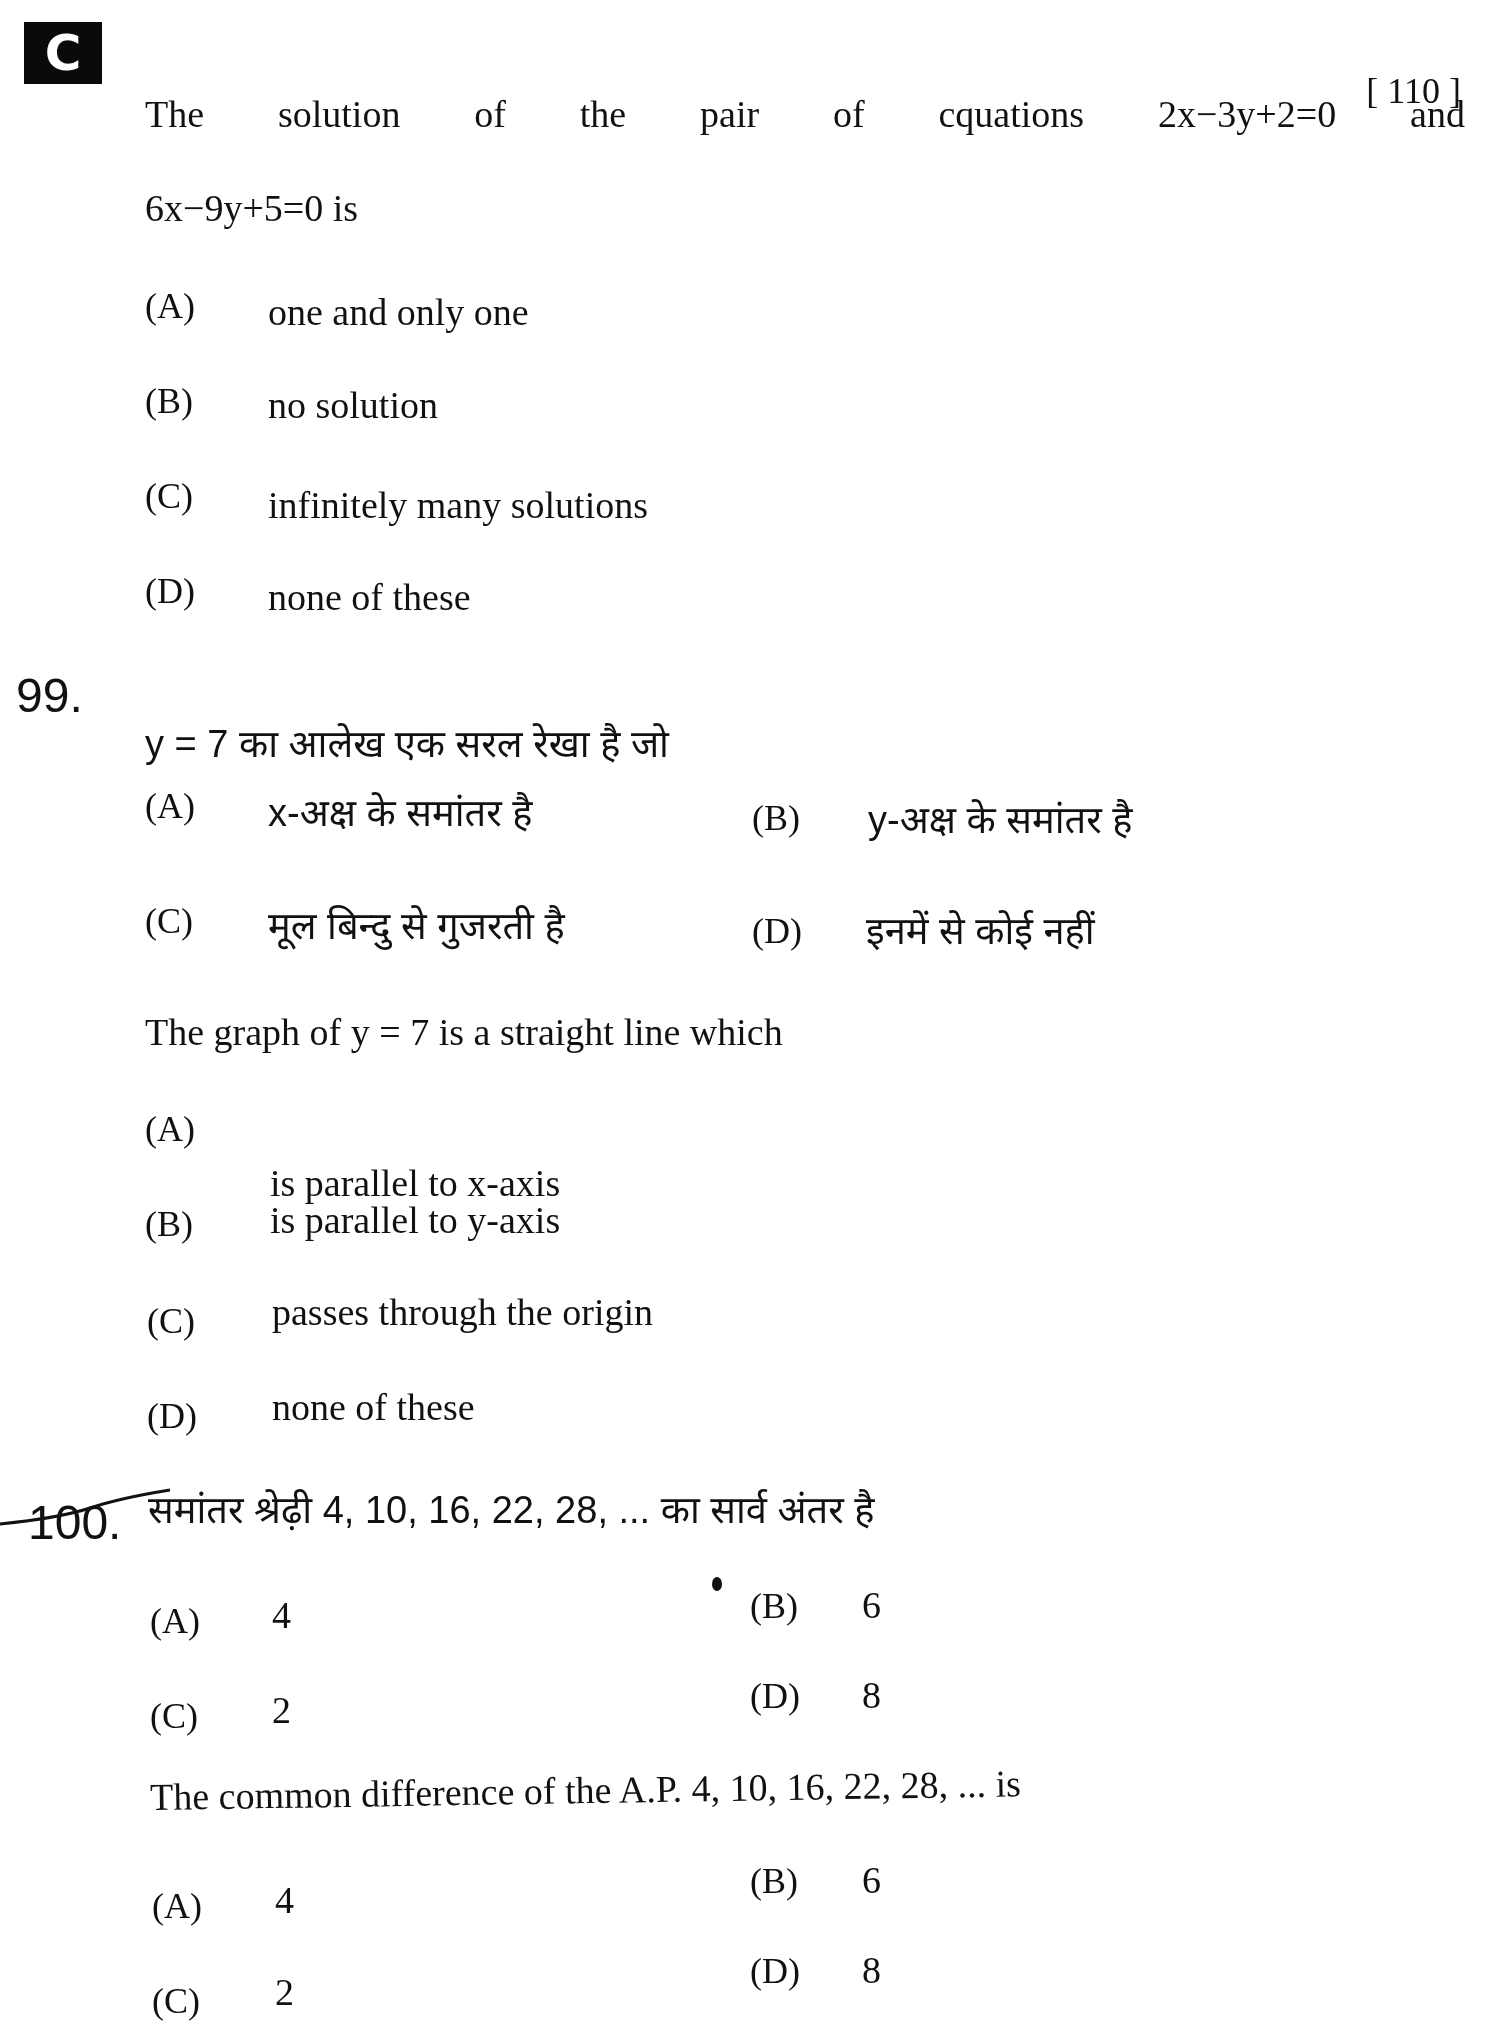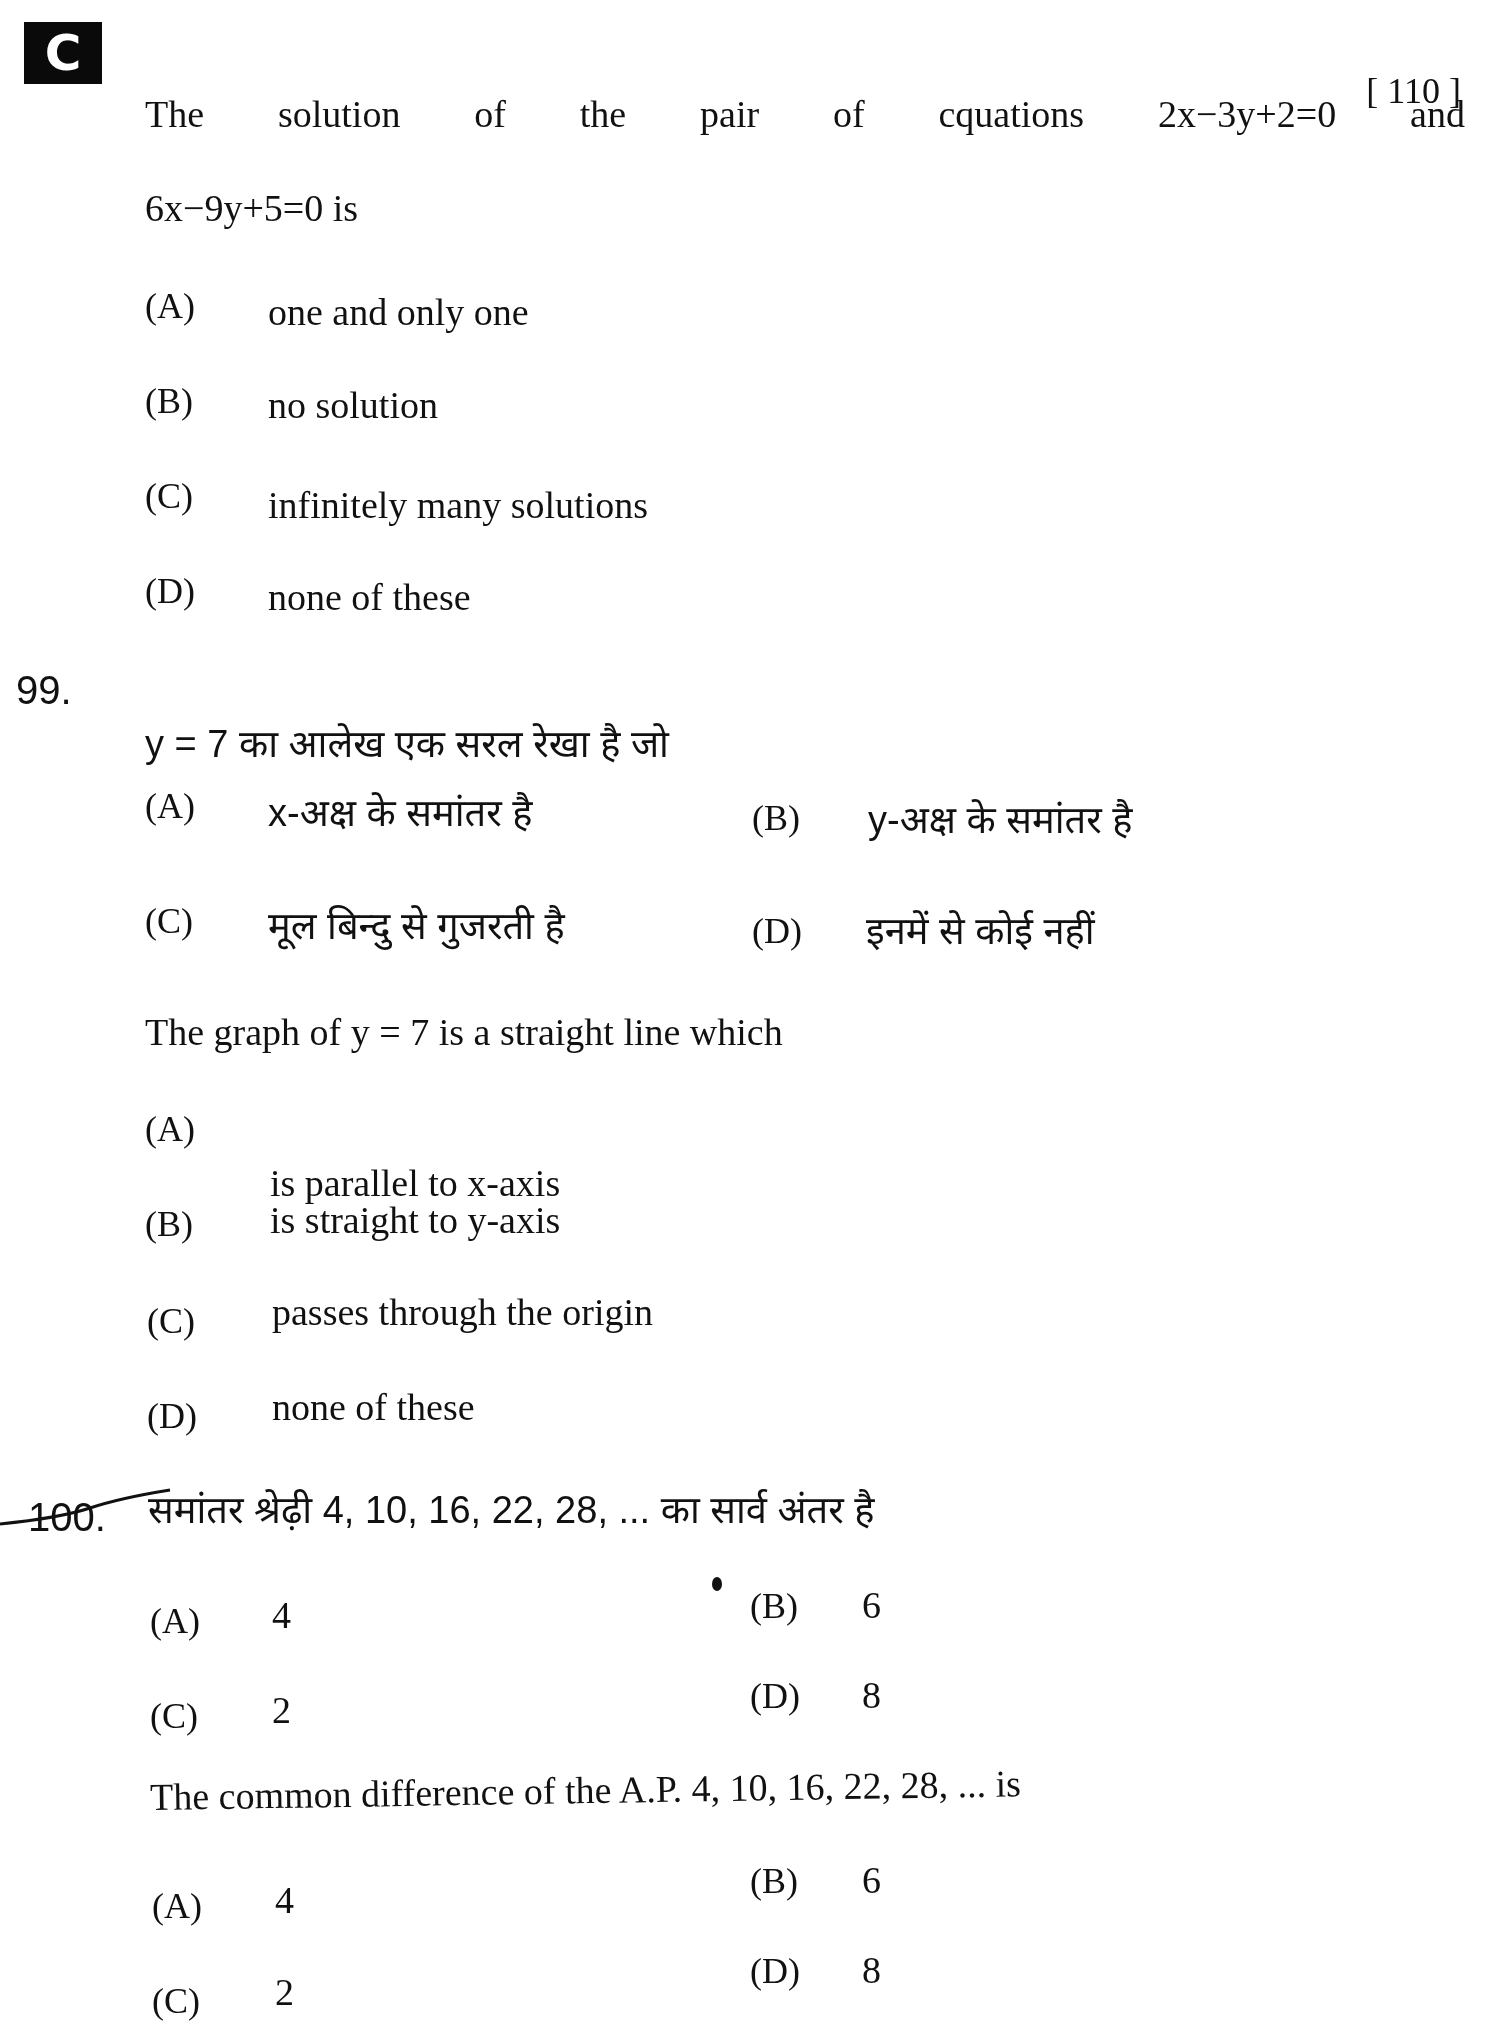--- a/index.html
+++ b/index.html
@@ -12,21 +12,21 @@
   .set-badge {
     left: 24px; top: 22px; width: 78px; height: 62px; background: #0a0a0a; color: #fff;
     font-family: "DejaVu Sans", sans-serif; font-weight: bold; font-size: 50px;
     display: flex; align-items: center; justify-content: center;
   }
   .page-no { right: 44px; top: 70px; font-size: 36px; font-family: "Liberation Serif", serif; }
   .txt { font-size: 38px; font-family: "Liberation Serif", serif; }
   .justify { display: flex; justify-content: space-between; width: 1320px; gap: 32px; }
   .lbl { font-size: 36px; font-family: "Liberation Serif", serif; }
   .hi { font-size: 38px; font-family: "Liberation Sans", sans-serif; }
-  .qnum { font-size: 40px; font-family: "Liberation Sans", sans-serif; }
+  .qnum { font-size: 48px; font-family: "Liberation Sans", sans-serif; }
   .dot { width: 10px; height: 14px; border-radius: 50%; background: #111; }
   .strike { left: 0; top: 1488px; width: 180px; height: 40px; }
 </style>
 </head>
 <body>
 
 <div class="abs set-badge">C</div>
 <div class="abs page-no">[ 110 ]</div>
 
 <div class="abs txt justify" style="left:145px; top:92px;">
@@ -61,21 +61,21 @@
 <div class="abs lbl" style="left:145px; top:900px;">(C)</div>
 <div class="abs hi" style="left:268px; top:898px;">मूल बिन्दु से गुजरती है</div>
 <div class="abs lbl" style="left:752px; top:910px;">(D)</div>
 <div class="abs hi" style="left:866px; top:903px;">इनमें से कोई नहीं</div>
 
 <div class="abs txt" style="left:145px; top:1010px;">The graph of y = 7 is a straight line which</div>
 
 <div class="abs lbl" style="left:145px; top:1108px;">(A)</div>
 <div class="abs txt" style="left:270px; top:1161px;text-align:right;">is parallel to x-axis</div>
 <div class="abs lbl" style="left:145px; top:1203px;">(B)</div>
-<div class="abs txt" style="left:270px; top:1198px;">is straight to y-axis</div>
+<div class="abs txt" style="left:270px; top:1198px;">is parallel to y-axis</div>
 <div class="abs lbl" style="left:147px; top:1300px;">(C)</div>
 <div class="abs txt" style="left:272px; top:1290px;">passes through the origin</div>
 <div class="abs lbl" style="left:147px; top:1395px;">(D)</div>
 <div class="abs txt" style="left:272px; top:1385px;">none of these</div>
 
 <svg class="abs strike" viewBox="0 0 180 40">
   <path d="M0 36 Q 60 30 90 20 T 170 2" stroke="#111" stroke-width="3" fill="none"></path>
 </svg>
 <div class="abs qnum" style="left:28px; top:1495px;">100.</div>
 <div class="abs hi" style="left:148px; top:1482px;">समांतर श्रेढ़ी 4, 10, 16, 22, 28, ... का सार्व अंतर है</div>

